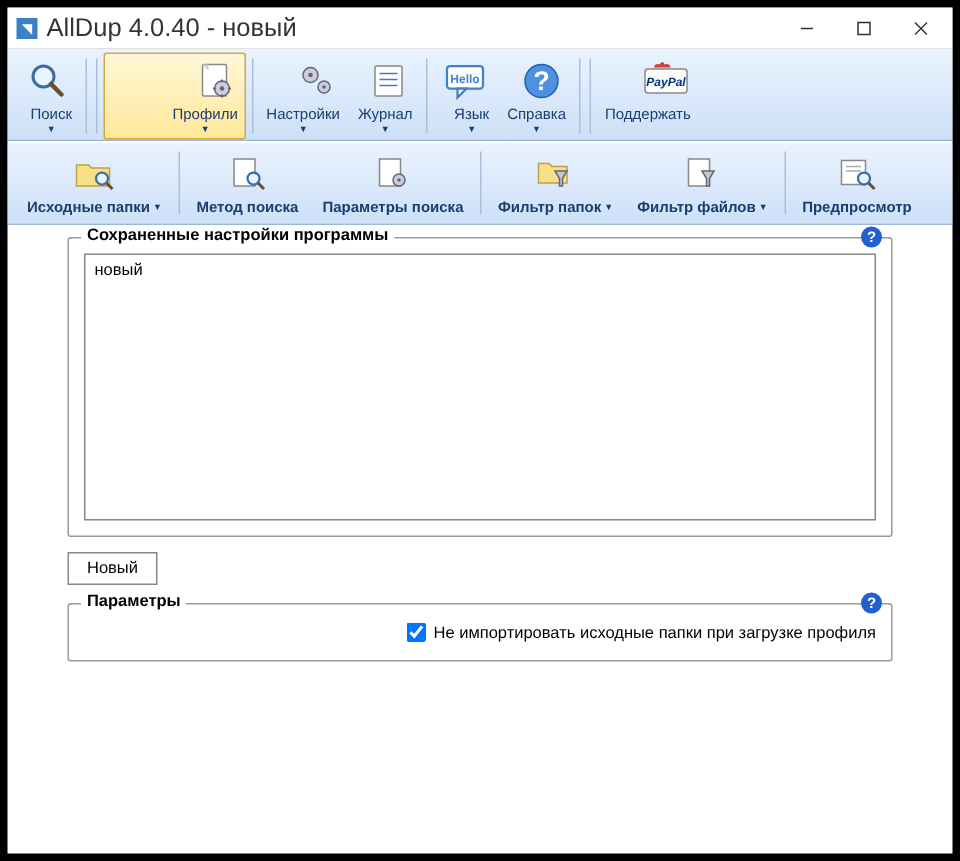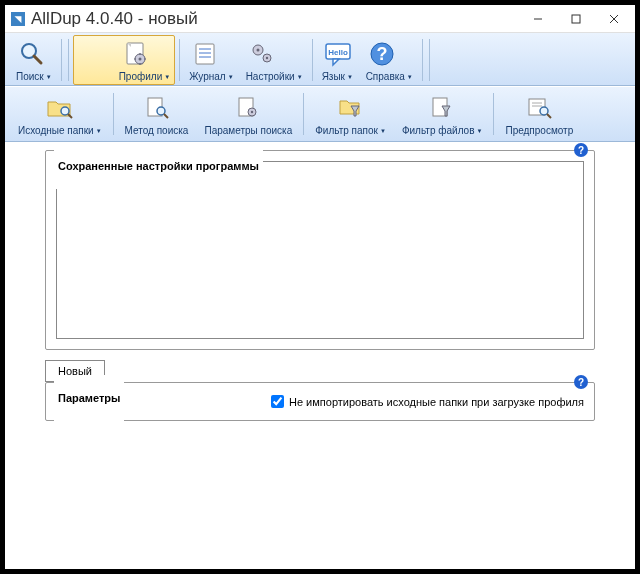--- a/index.html
+++ b/index.html
@@ -6,35 +6,35 @@
   body { background: #fff; width: 640px; height: 574px; overflow: hidden; border: 5px solid #000; }
   
   .titlebar { height: 28px; background: #fff; display: flex; align-items: center; padding: 0 2px 0 6px; border-bottom: 1px solid #e0e0e0; }
   .app-icon { width: 14px; height: 14px; background: #3b82c4; display: inline-flex; align-items: center; justify-content: center; margin-right: 6px; font-size: 9px; color: #fff; }
   .titlebar-text { font-size: 17px; color: #333; }
   .win-controls { margin-left: auto; display: flex; }
   .win-btn { width: 38px; height: 26px; display: flex; align-items: center; justify-content: center; cursor: pointer; }
   .win-btn svg { width: 10px; height: 10px; stroke: #333; fill: none; stroke-width: 1; }
   
   .toolbar { background: linear-gradient(#eaf3fe, #cde0f8); border-bottom: 1px solid #9cb8d8; padding: 2px 6px 0 6px; display: flex; gap: 2px; }
-  .tool-btn { display: flex; flex-direction: column; align-items: flex-start; padding: 2px 4px; border: 1px solid transparent; border-radius: 2px; cursor: pointer; position: relative; }
+  .tool-btn { display: flex; flex-direction: column; align-items: flex-end; padding: 2px 4px; border: 1px solid transparent; border-radius: 2px; cursor: pointer; position: relative; }
   .tool-btn.active { background: linear-gradient(#fff8d8, #ffe89a); border-color: #d6a73a; padding-left: 45px; }
   .tool-icon { width: 32px; height: 32px; display: flex; align-items: center; justify-content: center; }
-  .tool-label { font-size: 10px; color: #1a3e6e; margin-top: 1px; display: flex; align-items: center; gap: 2px; white-space: nowrap; }
+  .tool-label { font-size: 10px; color: #1a3e6e; margin-top: 1px; display: flex; align-items: center; gap: 2px; white-space: nowrap; flex-direction: column; }
   .drop-arrow { font-size: 6px; }
   .sep { width: 1px; background: #a8c0db; margin: 4px 2px; }
   
   .toolbar2 { background: linear-gradient(#eaf3fe, #cde0f8); border-top: 1px solid #fff; border-bottom: 1px solid #9cb8d8; padding: 2px 6px 2px 6px; display: flex; gap: 2px; }
   .tool2-btn { display: flex; flex-direction: column; align-items: center; padding: 2px 6px; border: 1px solid transparent; border-radius: 2px; cursor: pointer; }
-  .tool2-label { font-size: 10px; color: #1a3e6e; margin-top: 1px; display: flex; align-items: center; gap: 2px; white-space: nowrap; }
+  .tool2-label { font-size: 10px; color: #1a3e6e; margin-top: 1px; display: flex; align-items: center; gap: 2px; white-space: nowrap; font-weight: bold; }
   
   .content { padding: 8px 40px 8px 40px; }
   
   .fieldset { border: 1px solid #999; border-radius: 2px; margin-bottom: 10px; position: relative; padding: 10px; }
-  .legend { position: absolute; top: -8px; left: 8px; background: #fff; padding: 17px 4px; font-size: 11px; font-weight: bold; color: #000; }
+  .legend { position: absolute; top: -8px; left: 8px; background: #fff; padding: 0 4px; font-size: 11px; font-weight: bold; color: #000; }
   .help-icon { position: absolute; top: -8px; right: 6px; width: 14px; height: 14px; border-radius: 50%; background: #2060d0; color: #fff; font-size: 10px; font-weight: bold; display: flex; align-items: center; justify-content: center; cursor: pointer; }
   
   .profile-list { border: 1px solid #888; background: #fff; height: 178px; padding: 3px 4px; font-size: 11px; overflow: auto; }
   .profile-item { padding: 1px 2px; cursor: default; }
   
   .new-btn { border: 1px solid #888; background: #fff; padding: 4px 12px; font-size: 11px; cursor: pointer; margin-left: 0; }
   
   .checkbox-row { display: flex; align-items: center; gap: 5px; font-size: 11px; padding: 2px 0; justify-content: flex-end; }
   .checkbox { width: 13px; height: 13px; }
   
@@ -98,45 +98,45 @@
     </div>
     <span class="tool-label">
         <span>Профили</span>
         <span class="drop-arrow">▼</span>
       </span>
   </div>
   <div class="sep"></div>
   <div class="tool-btn">
     <div class="tool-icon">
       <svg class="icon" width="28" height="28" viewBox="0 0 28 28">
+          <circle cx="10" cy="10" r="5" fill="#ccd" stroke="#667" stroke-width="1"></circle>
+          <circle cx="10" cy="10" r="1.5" fill="#667"></circle>
+          <circle cx="19" cy="18" r="4" fill="#ccd" stroke="#667" stroke-width="1"></circle>
+          <circle cx="19" cy="18" r="1.2" fill="#667"></circle>
+        </svg>
+    </div>
+    <span class="tool-label">
+        <span>Настройки</span>
+        <span class="drop-arrow">▼</span>
+      </span>
+  </div>
+  <div class="tool-btn">
+    <div class="tool-icon">
+      <svg class="icon" width="28" height="28" viewBox="0 0 28 28">
           <rect x="5" y="4" width="18" height="20" rx="1" fill="#fff" stroke="#888" stroke-width="1"></rect>
           <line x1="8" y1="9" x2="20" y2="9" stroke="#4477cc"></line>
           <line x1="8" y1="13" x2="20" y2="13" stroke="#4477cc"></line>
           <line x1="8" y1="17" x2="20" y2="17" stroke="#4477cc"></line>
         </svg>
     </div>
     <span class="tool-label">
         <span>Журнал</span>
         <span class="drop-arrow">▼</span>
       </span>
   </div>
-  <div class="tool-btn">
-    <div class="tool-icon">
-      <svg class="icon" width="28" height="28" viewBox="0 0 28 28">
-          <circle cx="10" cy="10" r="5" fill="#ccd" stroke="#667" stroke-width="1"></circle>
-          <circle cx="10" cy="10" r="1.5" fill="#667"></circle>
-          <circle cx="19" cy="18" r="4" fill="#ccd" stroke="#667" stroke-width="1"></circle>
-          <circle cx="19" cy="18" r="1.2" fill="#667"></circle>
-        </svg>
-    </div>
-    <span class="tool-label">
-        <span>Настройки</span>
-        <span class="drop-arrow">▼</span>
-      </span>
-  </div>
   <div class="sep"></div>
   <div class="tool-btn">
     <div class="tool-icon">
       <svg class="icon" width="30" height="28" viewBox="0 0 30 28">
           <rect x="3" y="4" width="24" height="15" rx="2" fill="#fff" stroke="#4080d0" stroke-width="1.5"></rect>
           <path d="M10 19 L10 25 L16 19 Z" fill="#fff" stroke="#4080d0" stroke-width="1.5"></path>
           <text x="15" y="15" font-size="8" fill="#4080d0" text-anchor="middle" font-weight="bold">Hello</text>
         </svg>
     </div>
     <span class="tool-label">
@@ -151,20 +151,30 @@
           <text x="14" y="20" font-size="18" fill="#fff" text-anchor="middle" font-weight="bold">?</text>
         </svg>
     </div>
     <span class="tool-label">
         <span>Справка</span>
         <span class="drop-arrow">▼</span>
       </span>
   </div>
   <div class="sep"></div>
   <div class="sep"></div>
+  <div class="tool-btn">
+    <div class="tool-icon">
+      <svg class="icon" width="32" height="28" viewBox="0 0 32 28">
+          <rect x="2" y="6" width="28" height="16" rx="2" fill="#fdfdf8" stroke="#888"></rect>
+          <path d="M8 5 C8 3 10 2 12 3 C12 1 15 1 15 3 C17 2 19 3 19 5 Z" fill="#d04040"></path>
+          <text x="16" y="17" font-size="8" fill="#003087" text-anchor="middle" font-weight="bold" font-style="italic">PayPal</text>
+        </svg>
+    </div>
+    <span class="tool-label">Поддержать</span>
+  </div>
 </div>
 
 <div class="toolbar2">
   <div class="tool2-btn">
     <div class="tool-icon">
       <svg class="icon" width="30" height="24" viewBox="0 0 30 24">
           <path d="M3 6 L3 20 L25 20 L25 8 L13 8 L11 6 Z" fill="#f8e088" stroke="#c0a040"></path>
           <circle cx="20" cy="15" r="4" fill="#e8f4ff" stroke="#3a6ea5" stroke-width="1.5"></circle>
           <line x1="23" y1="18" x2="27" y2="22" stroke="#6b5030" stroke-width="2"></line>
         </svg>
@@ -238,21 +248,21 @@
 <div class="content">
   <div class="fieldset">
     <span class="legend">Сохраненные настройки программы</span>
     <span class="help-icon">?</span>
     <div class="profile-list">
       <div class="profile-item">новый</div>
     </div>
   </div>
   <button class="new-btn">Новый</button>
   
-  <div class="fieldset" style="">
+  <div class="fieldset" style="margin-top:12px;">
     <span class="legend">Параметры</span>
     <span class="help-icon">?</span>
     <label class="checkbox-row">
       <input type="checkbox" class="checkbox" checked="" style="">
       <span>Не импортировать исходные папки при загрузке профиля</span>
     </label>
   </div>
 </div>
 
 </body></html>

